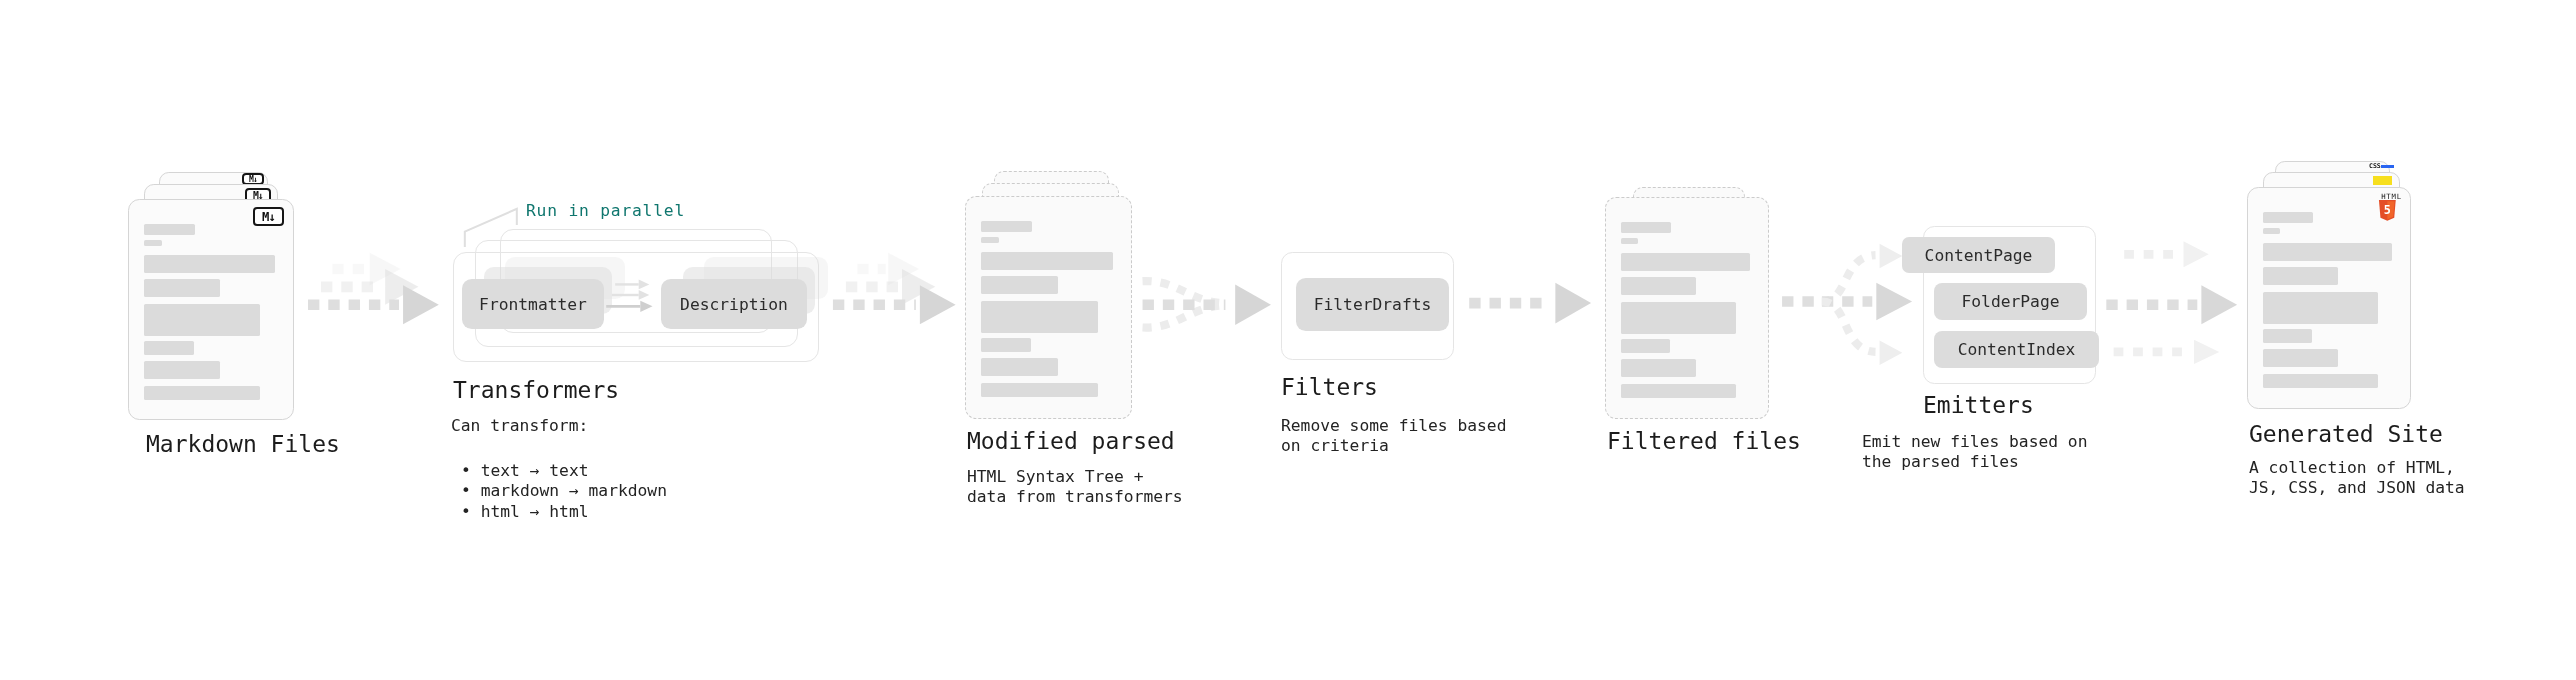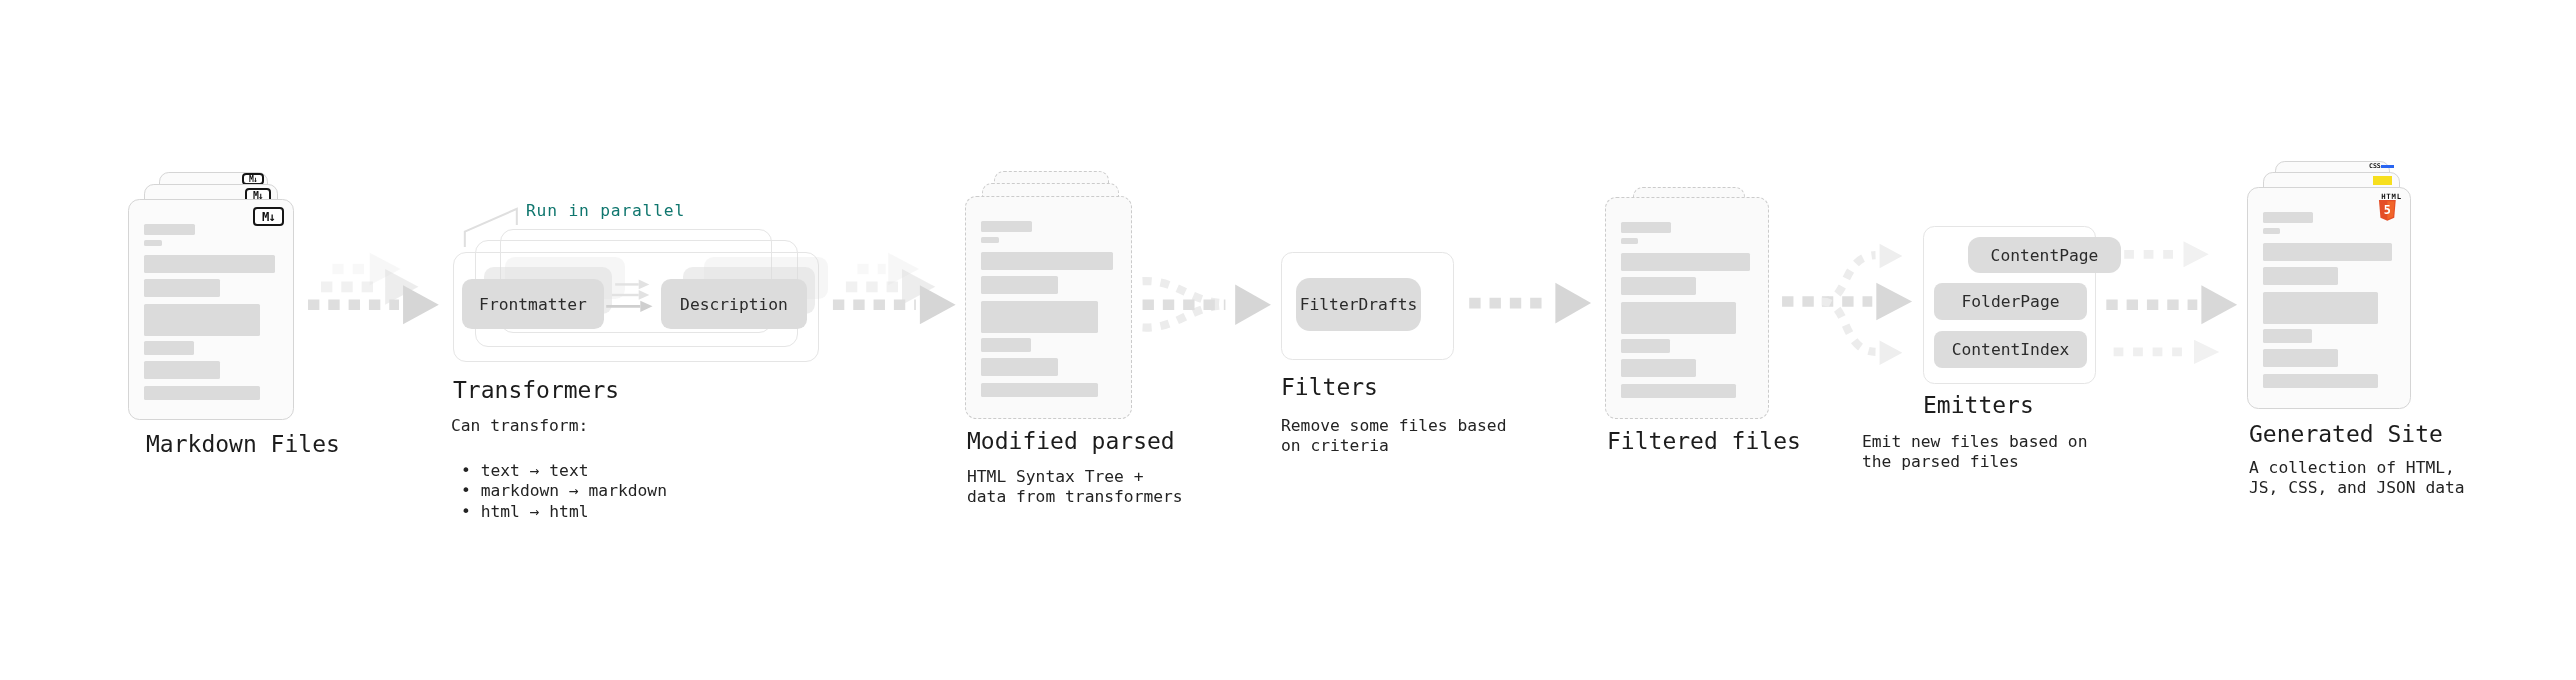--- a/index.html
+++ b/index.html
@@ -33,21 +33,21 @@
   .caption{position:absolute;font-size:16.3px;line-height:19.5px;color:#232323;white-space:nowrap;}
   .note{position:absolute;font-size:16.3px;color:#0f766e;letter-spacing:0.8px;white-space:nowrap;}
   .tlist{position:absolute;font-size:16.3px;line-height:20.3px;color:#232323;white-space:nowrap;margin-top:24px;}
   .tlist .tline{padding-left:8.1px;}
   
   .cssicon{position:absolute;display:flex;flex-direction:row;align-items:center;}
   .cssicon .t{font-size:6.5px;font-weight:bold;color:#111;line-height:6.5px;letter-spacing:0;}
   .cssicon .b{width:13px;height:3.3px;background:#2965f1;margin-top:0.8px;}
   .jsicon{position:absolute;background:#f7df1e;}
   .h5icon{position:absolute;display:flex;flex-direction:column;align-items:center;}
-  .h5icon .t{font-size:7.3px;font-weight:bold;color:#111;line-height:7.3px;letter-spacing:0.8px;padding-left:9px;}
+  .h5icon .t{font-size:7.3px;font-weight:normal;color:#111;line-height:7.3px;letter-spacing:0.8px;padding-left:9px;}
   svg.overlay{position:absolute;left:0;top:0;pointer-events:none;z-index:40;}
 </style>
 </head>
 <body>
 
 <div class="canvas">
 
   <div>
     <div class="sheet" style="left:159px;top:172px;width:109px;height:49px;"></div>
     <div class="mdicon" style="left:242px;top:173px;width:22px;height:12.2px;font-size:8.1px;">M↓</div>
@@ -105,21 +105,21 @@
       </div>
     </div>
   </div>
   <div class="title" style="left:967px;top:429px;">Modified parsed</div>
   <div class="caption" style="left:967px;top:467px;">
     <div>HTML Syntax Tree +</div>
     <div>data from transformers</div>
   </div>
 
   <div class="outline" style="left:1281px;top:252px;width:173px;height:108px;border-radius:11.4px;"></div>
-  <div class="graybox" style="left:1296px;top:278px;width:125px;height:53px;border-radius:14px;">FilterDrafts</div>
+  <div class="graybox" style="left:1296px;top:278px;width:153px;height:53px;">FilterDrafts</div>
   <div class="title" style="left:1281px;top:375px;">Filters</div>
   <div class="caption" style="left:1281px;top:416px;">
     <div>Remove some files based</div>
     <div>on criteria</div>
   </div>
 
   <div>
     <div class="sheet dashed" style="left:1633px;top:187px;width:112px;height:49px;"></div>
     <div class="doc dashed" style="left:1605px;top:197px;width:164px;height:222px;">
       <div class="skel">
@@ -130,23 +130,23 @@
           <div class="bar"></div>
           <div class="bar"></div>
           <div class="bar"></div>
           <div class="bar"></div>
       </div>
     </div>
   </div>
   <div class="title" style="left:1607px;top:429px;">Filtered files</div>
 
   <div class="outline" style="left:1923px;top:226px;width:173px;height:158px;border-radius:11.4px;"></div>
-  <div class="graybox" style="left:1968px;top:237px;width:153px;height:36px;border-radius:12px;">ContentPage</div>
+  <div class="graybox" style="left:1902px;top:237px;width:153px;height:36px;border-radius:7px;">ContentPage</div>
   <div class="graybox" style="left:1934px;top:283px;width:153px;height:37px;border-radius:8.1px;">FolderPage</div>
-  <div class="graybox" style="left:1934px;top:331px;width:153px;height:37px;border-radius:8.1px;">ContentIndex</div>
+  <div class="graybox" style="left:1934px;top:331px;width:165px;height:37px;border-radius:8.1px;">ContentIndex</div>
   <div class="title" style="left:1923px;top:393px;">Emitters</div>
   <div class="caption" style="left:1862px;top:432px;">
     <div>Emit new files based on</div>
     <div>the parsed files</div>
   </div>
 
   <div>
     <div class="sheet" style="left:2275px;top:161px;width:115px;height:49px;"></div>
     <div class="cssicon" style="left:2369px;top:163px;">
       <div class="t">CSS</div>

